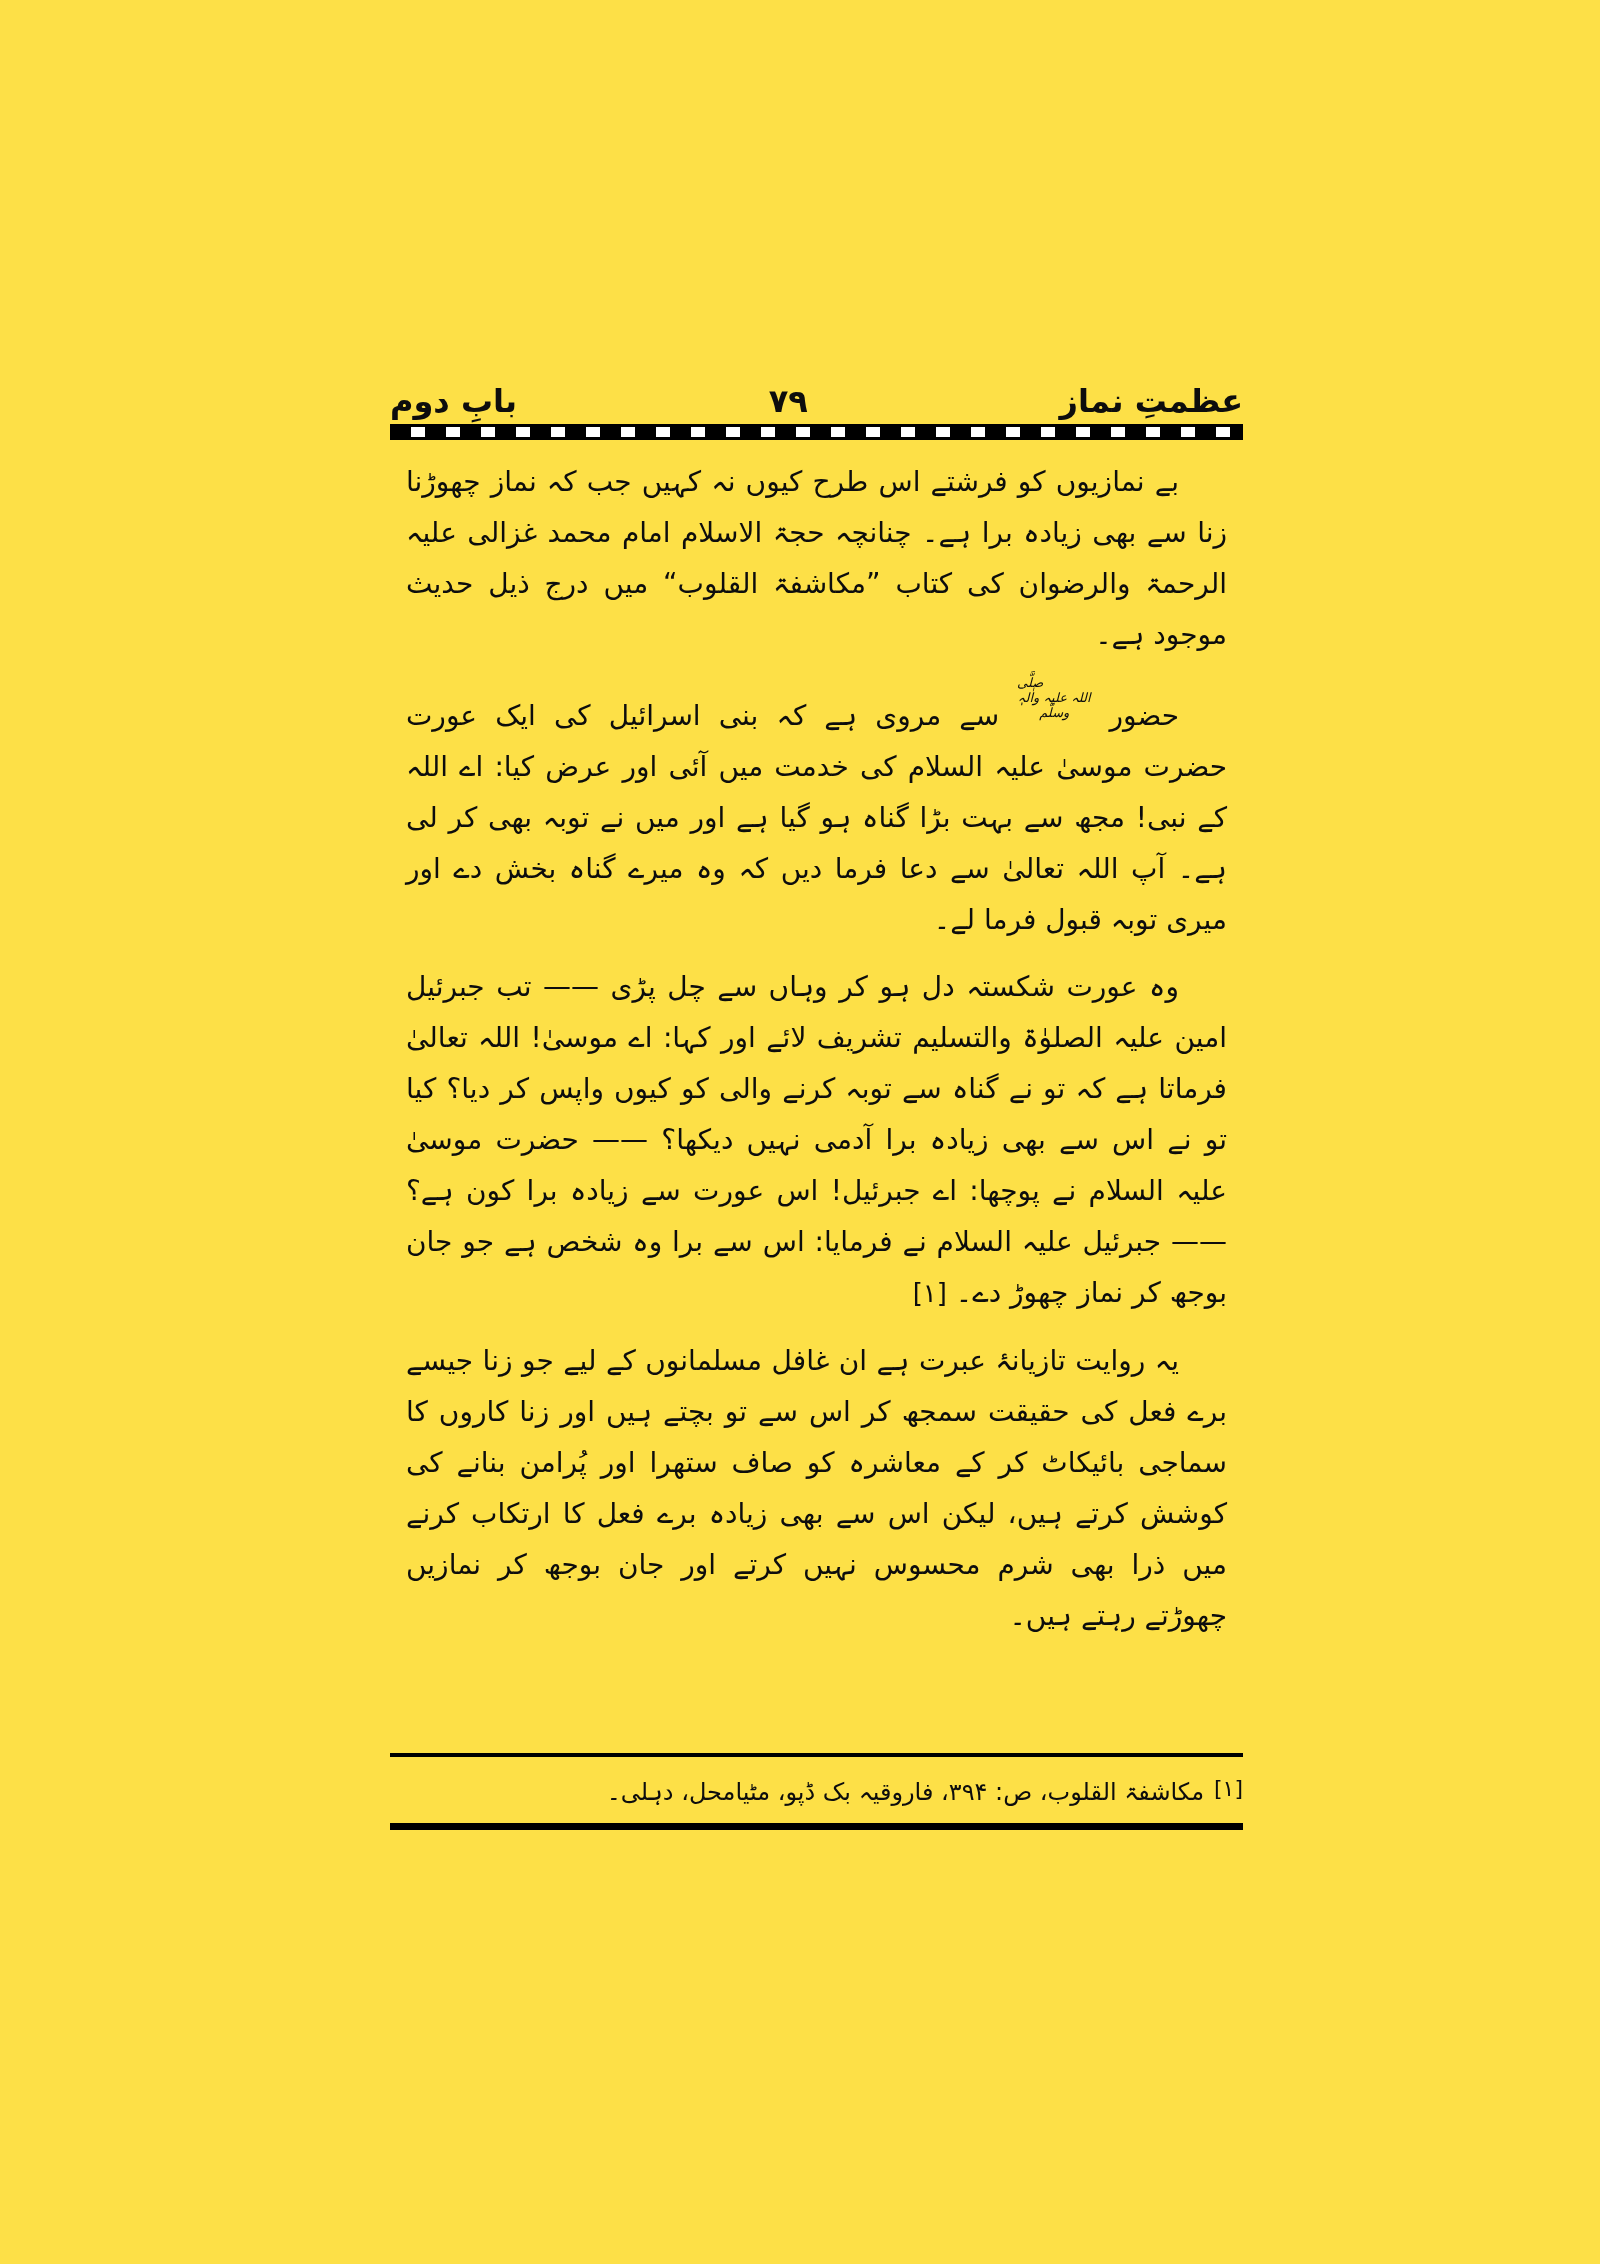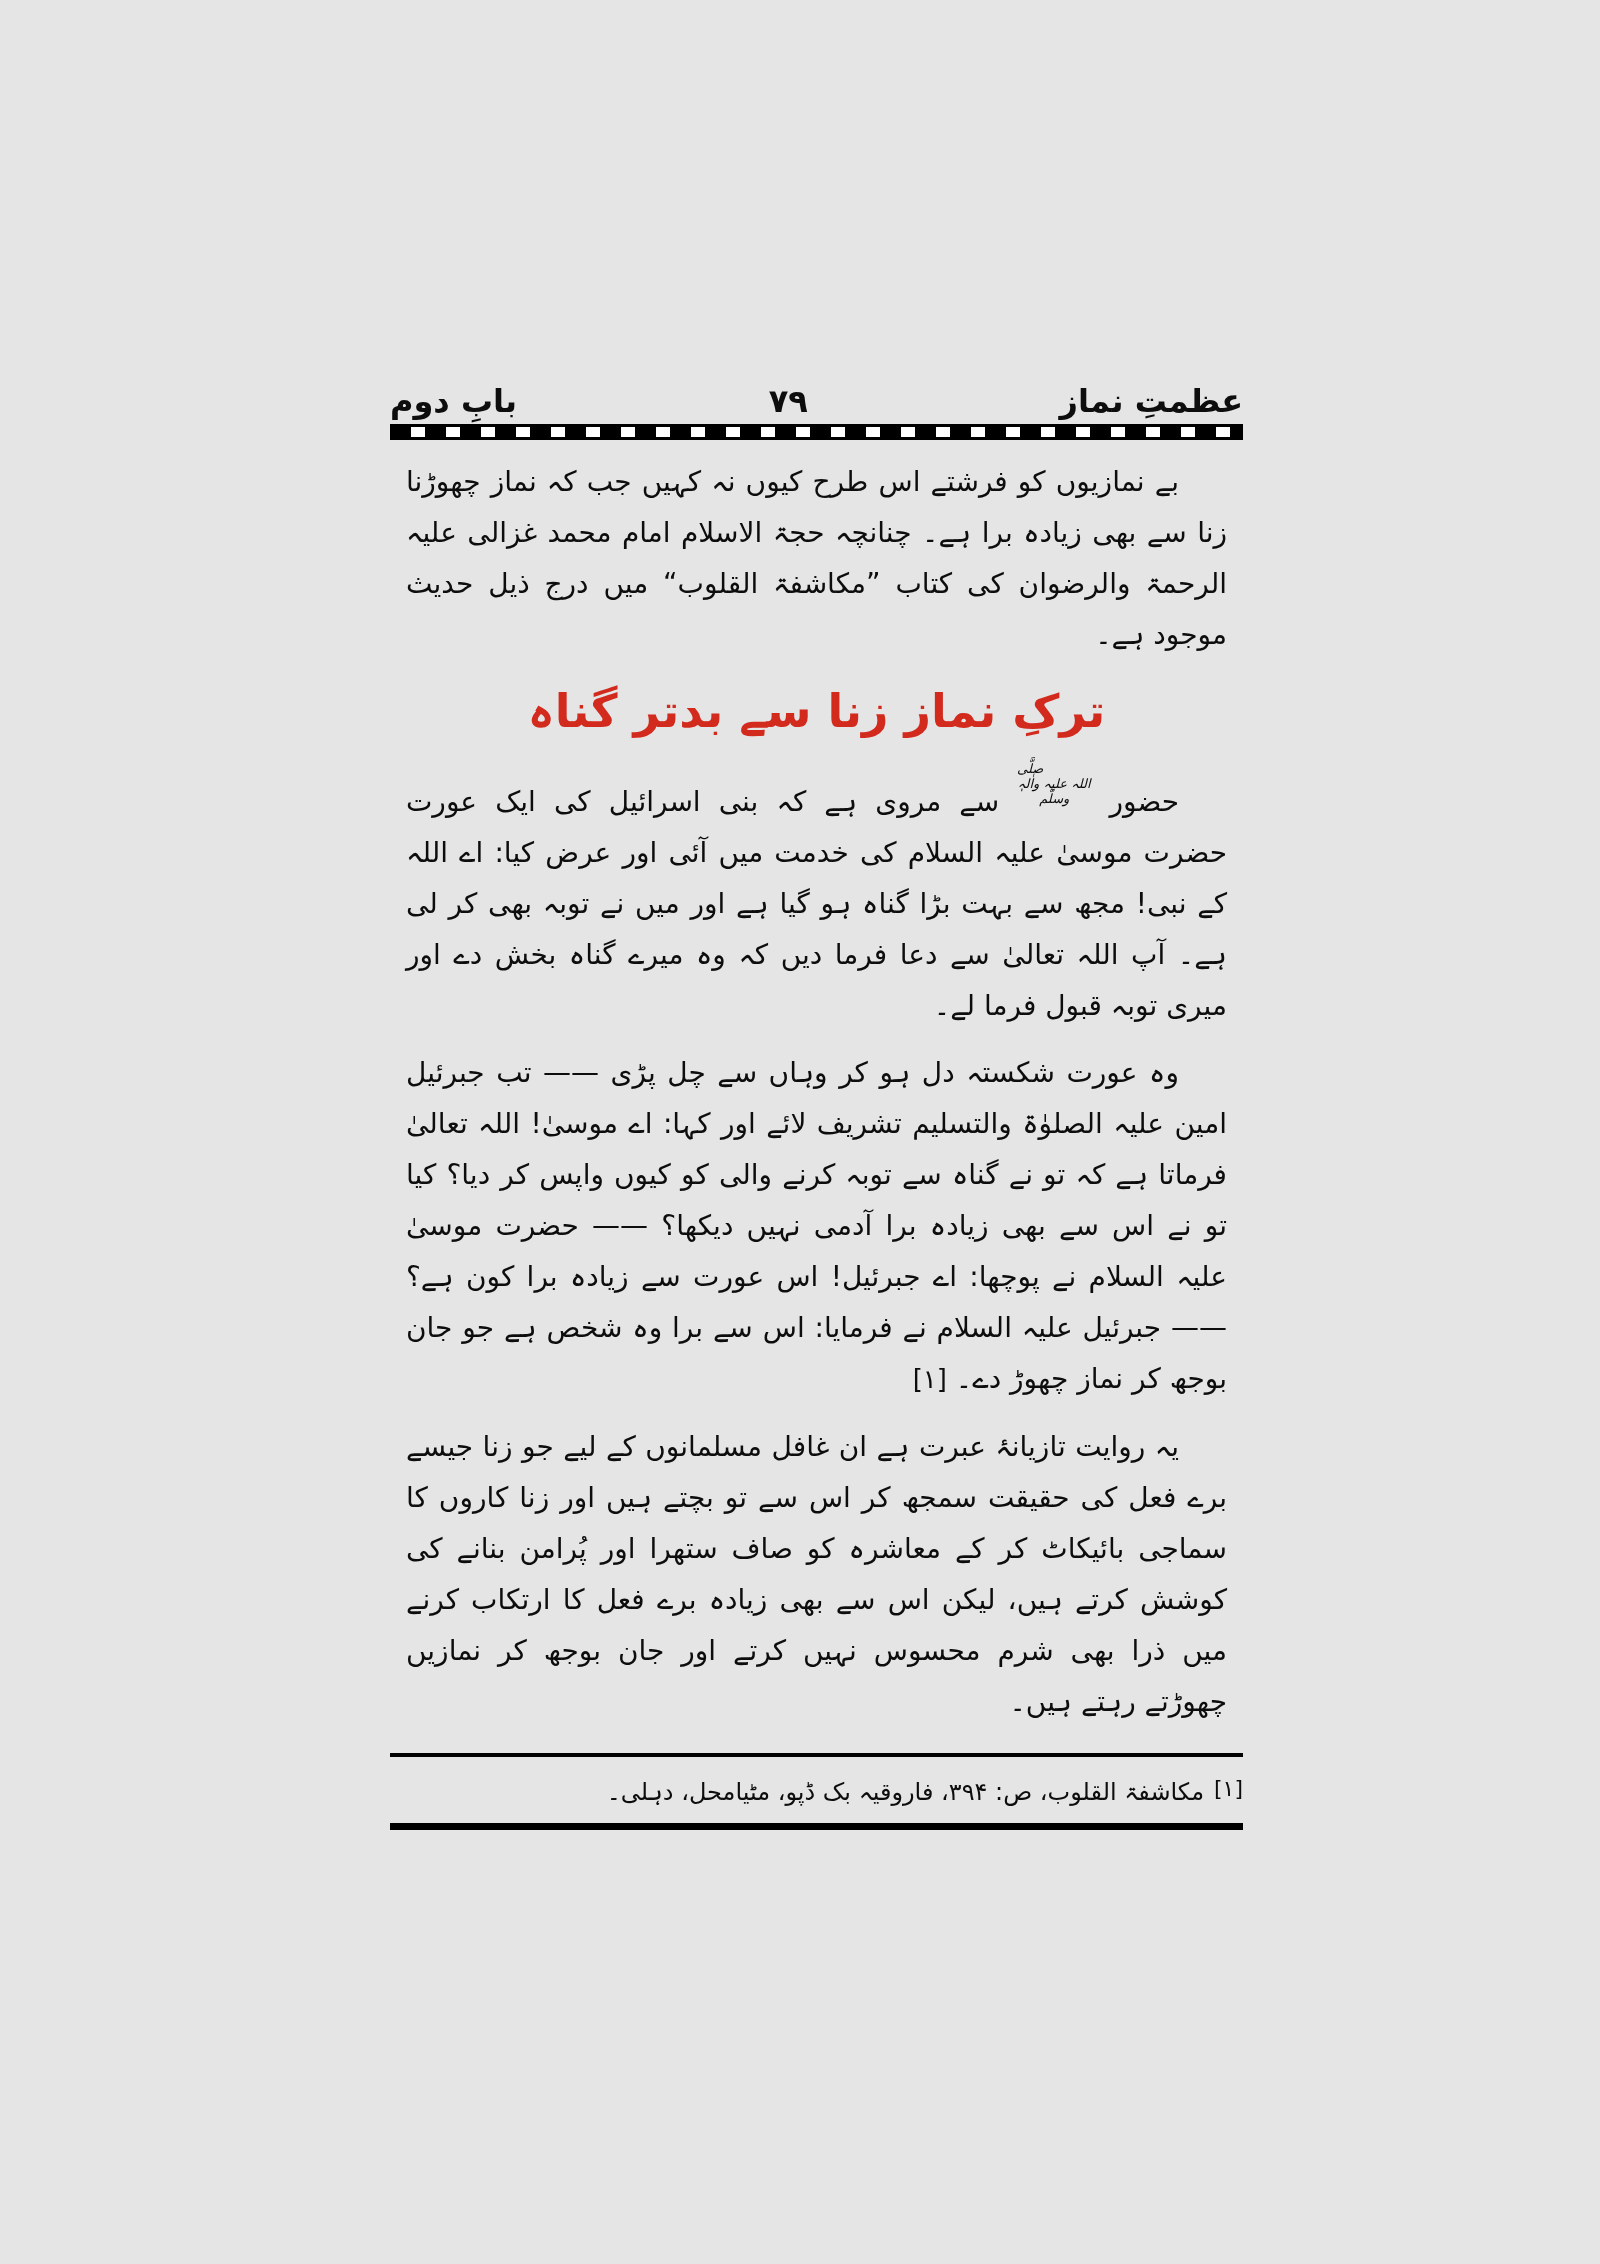--- a/index.html
+++ b/index.html
@@ -4,21 +4,21 @@
 <style>
   html, body {
     margin: 0;
     padding: 0;
     background: #ffffff;
   }
   .page {
     position: relative;
     width: 1600px;
     height: 2264px;
-    background: #e5e5e5;
+    background: #fde047;
     overflow: hidden;
     font-family: "DejaVu Sans", sans-serif;
     color: #0d0d0d;
   }
   .content {
     position: absolute;
     left: 390px;
     top: 362px;
     width: 853px;
   }
@@ -117,21 +117,20 @@
       <span>۷۹</span>
       <span>عظمتِ نماز</span>
     </div>
 
     <div class="dashed-rule"></div>
 
     <div class="body-text">
 
       <p class="para">بے نمازیوں کو فرشتے اس طرح کیوں نہ کہیں جب کہ نماز چھوڑنا زنا سے بھی زیادہ برا ہے۔ چنانچہ حجۃ الاسلام امام محمد غزالی علیہ الرحمۃ والرضوان کی کتاب ”مکاشفۃ القلوب“ میں درج ذیل حدیث موجود ہے۔</p>
 
-      <h2 class="red-heading">ترکِ نماز زنا سے بدتر گناہ</h2>
 
       <p class="para"><span>حضور </span><span class="honorific">صلَّی اللہ علیہ واٰلہٖ وسلَّم</span><span> سے مروی ہے کہ بنی اسرائیل کی ایک عورت حضرت موسیٰ علیہ السلام کی خدمت میں آئی اور عرض کیا: اے اللہ کے نبی! مجھ سے بہت بڑا گناہ ہو گیا ہے اور میں نے توبہ بھی کر لی ہے۔ آپ اللہ تعالیٰ سے دعا فرما دیں کہ وہ میرے گناہ بخش دے اور میری توبہ قبول فرما لے۔</span></p>
 
 
 
 
       <p class="para"><span>وہ عورت شکستہ دل ہو کر وہاں سے چل پڑی —— تب جبرئیل امین علیہ الصلوٰۃ والتسلیم تشریف لائے اور کہا: اے موسیٰ! اللہ تعالیٰ فرماتا ہے کہ تو نے گناہ سے توبہ کرنے والی کو کیوں واپس کر دیا؟ کیا تو نے اس سے بھی زیادہ برا آدمی نہیں دیکھا؟ —— حضرت موسیٰ علیہ السلام نے پوچھا: اے جبرئیل! اس عورت سے زیادہ برا کون ہے؟ —— جبرئیل علیہ السلام نے فرمایا: اس سے برا وہ شخص ہے جو جان بوجھ کر نماز چھوڑ دے۔</span> <span class="footnote-ref">[۱]</span></p>
 
       <p class="para">یہ روایت تازیانۂ عبرت ہے ان غافل مسلمانوں کے لیے جو زنا جیسے برے فعل کی حقیقت سمجھ کر اس سے تو بچتے ہیں اور زنا کاروں کا سماجی بائیکاٹ کر کے معاشرہ کو صاف ستھرا اور پُرامن بنانے کی کوشش کرتے ہیں، لیکن اس سے بھی زیادہ برے فعل کا ارتکاب کرنے میں ذرا بھی شرم محسوس نہیں کرتے اور جان بوجھ کر نمازیں چھوڑتے رہتے ہیں۔</p>
 

